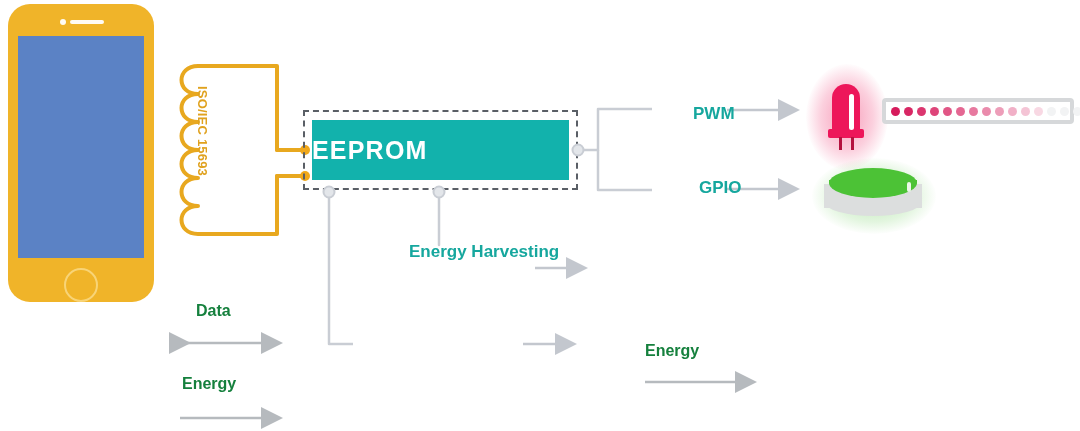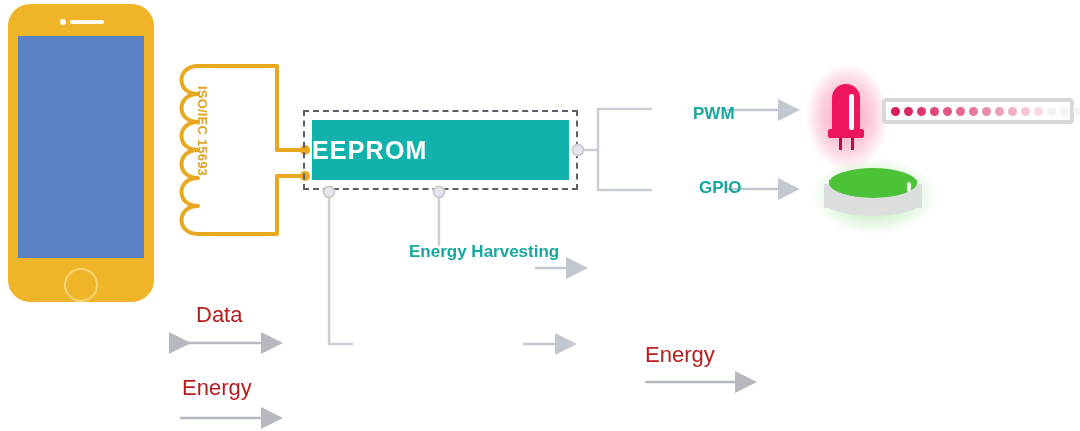--- a/index.html
+++ b/index.html
@@ -121,23 +121,23 @@
   
   .teal-label {
     position: absolute;
     color: #16A79E;
     font-size: 17px;
     font-weight: 700;
     white-space: nowrap;
   }
   .gray-label {
     position: absolute;
-    color: #b91c1c;
-    font-size: 22px;
-    font-weight: 400;
+    color: #15803d;
+    font-size: 16px;
+    font-weight: 700;
     white-space: nowrap;
   }
   #lbl-pwm  { left: 665px; top: 104px; margin-left: 28px; }
   #lbl-gpio { left: 665px; top: 178px; margin-left: 34px; }
   #lbl-eh   { left: 361px; top: 242px; margin-left: 48px; }
   #lbl-ed   { left: 365px; top: 334px; }
   #lbl-data    { left: 196px; top: 302px; }
   #lbl-energy-l{ left: 182px; top: 375px; }
   #lbl-energy-r{ left: 645px; top: 342px; }
 

